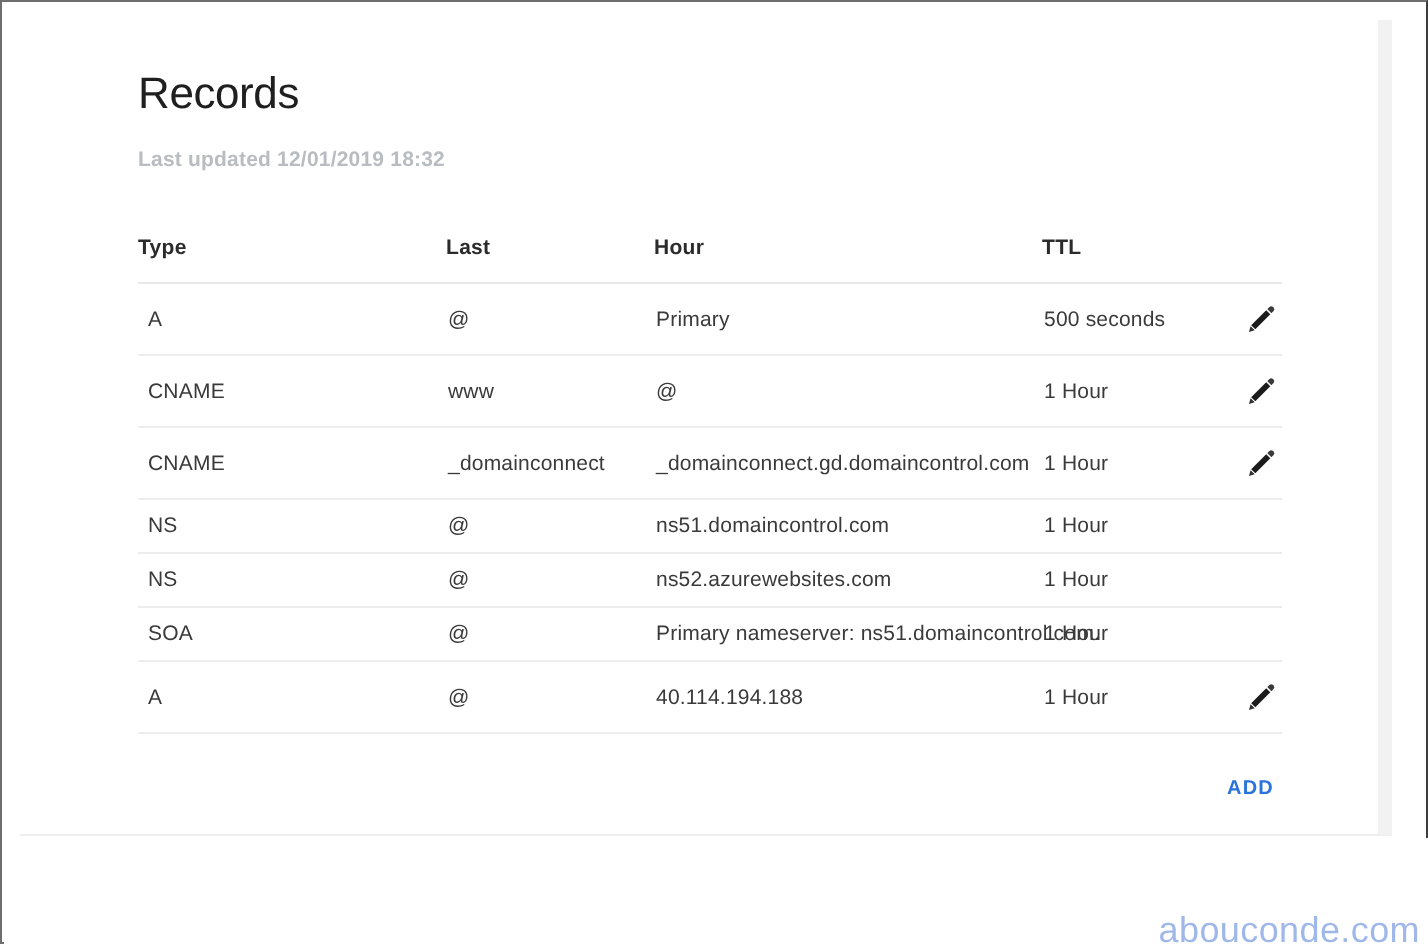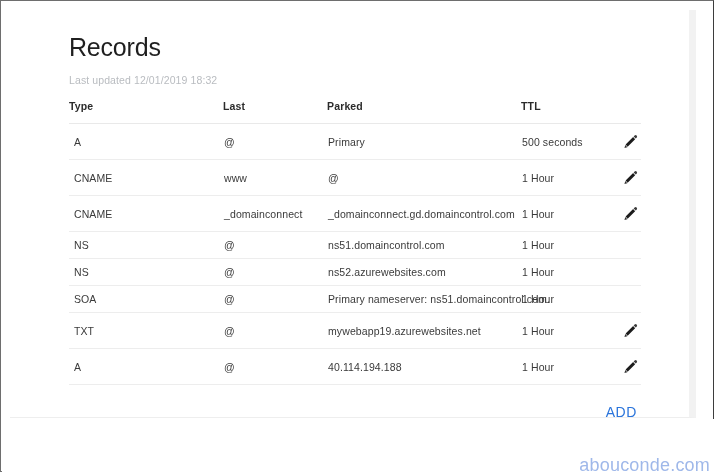--- a/index.html
+++ b/index.html
@@ -71,38 +71,39 @@
 
   
   #content {
     position: absolute;
     left: 59px;
     top: 22px;
     width: 600px;
   }
 
   #page-title {
-    font-size: 25px;
+    font-size: 22px;
     font-weight: 400;
     color: #1f1f1f;
     letter-spacing: -0.2px;
     margin: 0;
     padding: 0;
     line-height: 30px;
   }
 
   #last-updated {
     margin-top: 12px;
     font-size: 10.5px;
     color: #b9bcc0;
     letter-spacing: 0.1px;
+    font-weight: bold;
   }
 
   table.records {
-    margin-top: 14px;
+    margin-top: 32px;
     width: 572px;
     border-collapse: collapse;
     table-layout: fixed;
   }
 
   table.records th {
     text-align: left;
     font-size: 10.5px;
     font-weight: 700;
     color: #2b2b2b;
@@ -141,22 +142,22 @@
   }
 
   #add-row {
     margin-top: 17px;
     width: 572px;
     text-align: right;
   }
 
   #add-button {
     display: inline-block;
-    font-size: 14px;
-    font-weight: 400;
+    font-size: 10px;
+    font-weight: 700;
     letter-spacing: 0.6px;
     color: #2a74db;
     background: transparent;
     border: none;
     padding: 2px 4px;
     cursor: pointer;
     font-family: "Liberation Sans", sans-serif;
   }
 </style>
 </head>
@@ -178,21 +179,21 @@
             <col class="c-type">
               <col class="c-name">
               <col class="c-value">
               <col class="c-ttl">
               <col class="c-act">
           </colgroup>
           <thead>
             <tr>
               <th class="cell-type">Type</th>
               <th>Last</th>
-              <th>Parked</th>
+              <th>Hour</th>
               <th>TTL</th>
               <th></th>
             </tr>
           </thead>
           <tbody id="records-body">
               <tr class="row-tall">
                 <td class="cell-type">A</td>
                 <td>@</td>
                 <td class="cell-value">Primary</td>
                 <td>500 seconds</td>
@@ -239,31 +240,20 @@
                 <td class="cell-act"></td>
               </tr>
               <tr class="row-short">
                 <td class="cell-type">SOA</td>
                 <td>@</td>
                 <td class="cell-value">Primary nameserver: ns51.domaincontrol.com.</td>
                 <td>1 Hour</td>
                 <td class="cell-act"></td>
               </tr>
               <tr class="row-tall">
-                <td class="cell-type">TXT</td>
-                <td>@</td>
-                <td class="cell-value">mywebapp19.azurewebsites.net</td>
-                <td>1 Hour</td>
-                <td class="cell-act"><span class="pencil-icon"><svg viewBox="0 0 16 16" width="16" height="16" xmlns="http://www.w3.org/2000/svg">
-                      <path d="M12.6 1.6 a1.45 1.45 0 0 1 2.05 2.05 l-0.95 0.95 -2.05 -2.05 z" fill="#3b3b3b"></path>
-                      <path d="M11.1 3.1 l2.05 2.05 -7.5 7.5 -2.05 -2.05 z" fill="#1c1c1c"></path>
-                      <path d="M3.3 11.1 l2.05 2.05 -2.9 0.9 z" fill="#2f2f2f"></path>
-                    </svg></span></td>
-              </tr>
-              <tr class="row-tall">
                 <td class="cell-type">A</td>
                 <td>@</td>
                 <td class="cell-value">40.114.194.188</td>
                 <td>1 Hour</td>
                 <td class="cell-act"><span class="pencil-icon"><svg viewBox="0 0 16 16" width="16" height="16" xmlns="http://www.w3.org/2000/svg">
                       <path d="M12.6 1.6 a1.45 1.45 0 0 1 2.05 2.05 l-0.95 0.95 -2.05 -2.05 z" fill="#3b3b3b"></path>
                       <path d="M11.1 3.1 l2.05 2.05 -7.5 7.5 -2.05 -2.05 z" fill="#1c1c1c"></path>
                       <path d="M3.3 11.1 l2.05 2.05 -2.9 0.9 z" fill="#2f2f2f"></path>
                     </svg></span></td>
               </tr>

